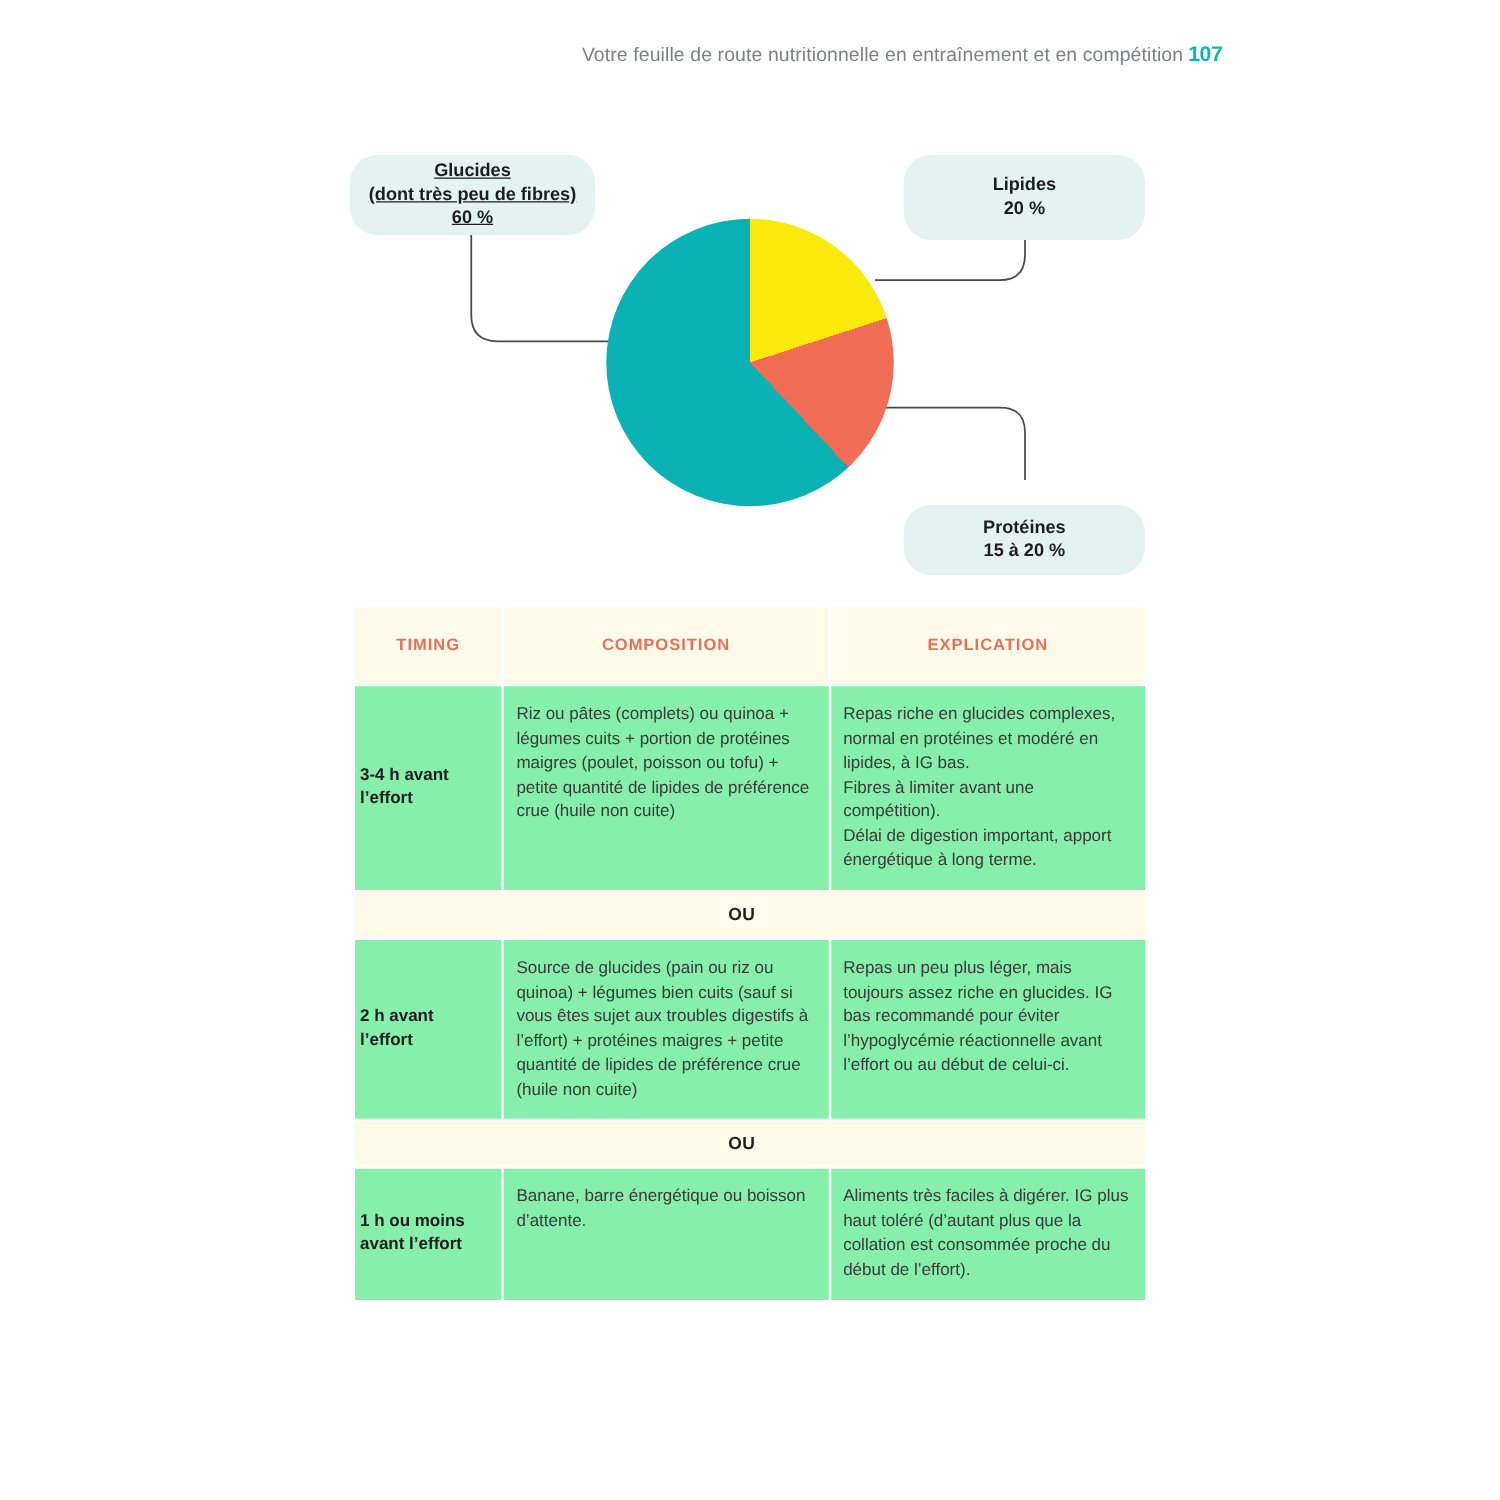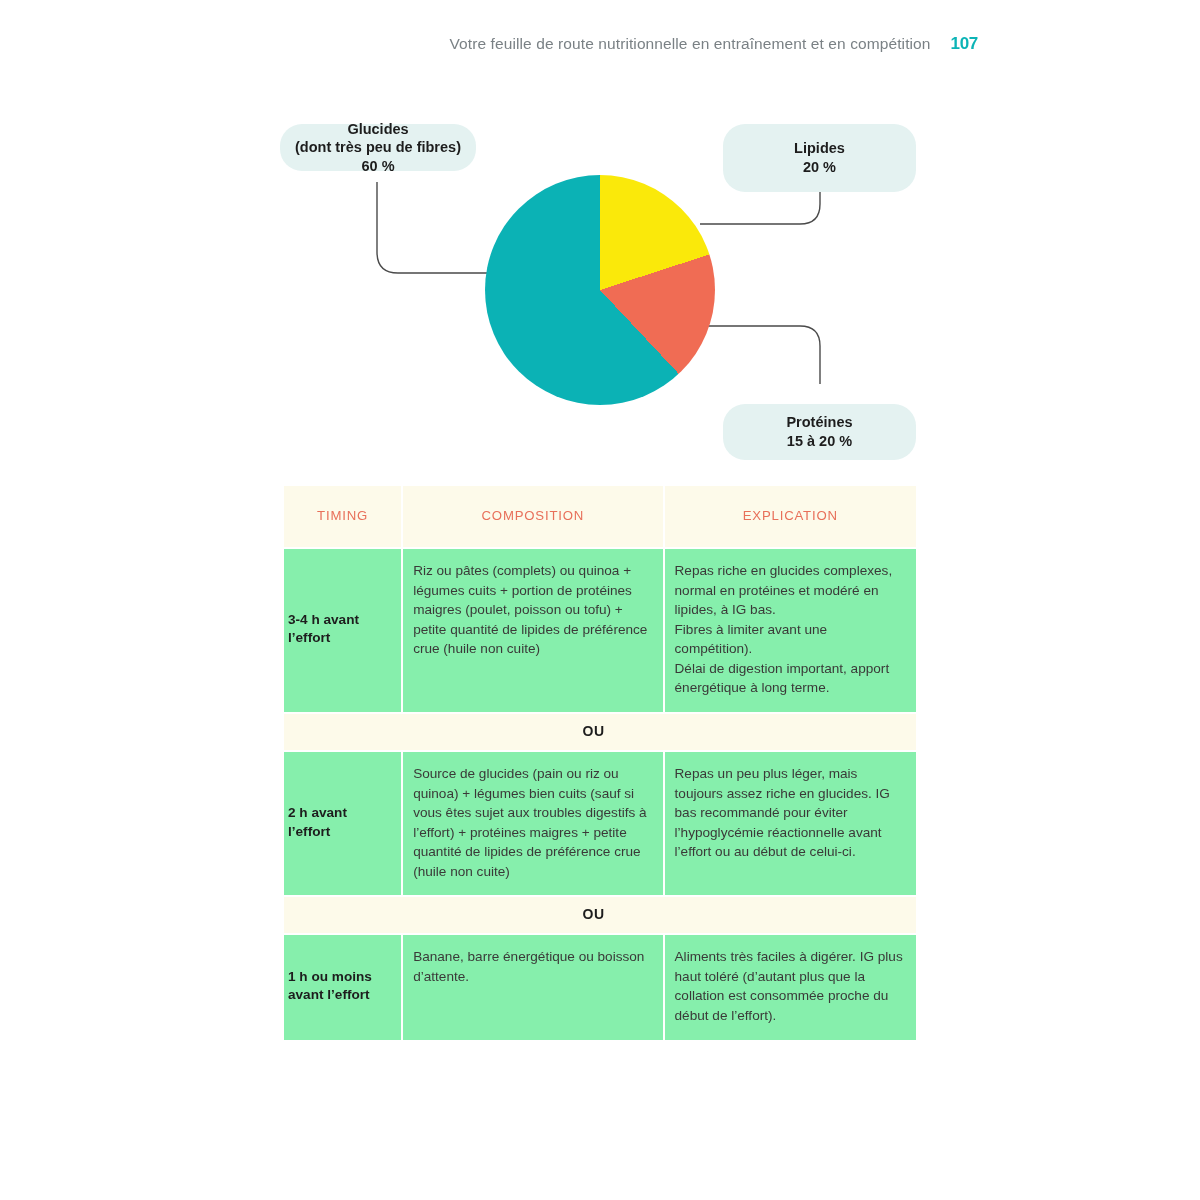--- a/index.html
+++ b/index.html
@@ -26,21 +26,21 @@
     font-size: 15.5px;
     color: #7a8185;
     letter-spacing: 0.1px;
     white-space: nowrap;
   }
   .page-header .hdr-text { }
   .page-header .page-num {
     color: #0cb4b6;
     font-weight: bold;
     font-size: 17px;
-    margin-left: 20px;
+    margin-left: 4px;
     letter-spacing: -0.3px;
   }
 
   
   .figure {
     position: absolute;
     left: 0;
     top: 100px;
     width: 1200px;
     height: 360px;
@@ -65,21 +65,21 @@
     color: #1d1d1d;
     display: flex;
     align-items: center;
     justify-content: center;
     padding: 6px 10px;
     box-sizing: border-box;
   }
   .callout span { display: block; }
   .callout-glucides {
     left: 280px; top: 24px;
-    width: 196px; height: 47px;
+    width: 196px; height: 64px; text-decoration: underline;
   }
   .callout-lipides {
     left: 723px; top: 24px;
     width: 193px; height: 68px;
   }
   .callout-proteines {
     left: 723px; top: 284px;
     width: 193px; height: 56px; margin-top: 20px;
   }
 
@@ -102,21 +102,21 @@
   }
   .table td, .table th {
     background: #86efac;
     vertical-align: top;
     padding: 12px 10px 14px 10px;
     box-sizing: border-box;
   }
   .table th {
     padding: 22px 10px 24px 10px;
     font-size: 13.2px;
-    font-weight: normal;
+    font-weight: bold;
     letter-spacing: 0.8px;
     color: #e8705a;
     text-align: center;
     background: #fdfaea;
   }
   .col-timing { width: 118px; }
   .col-compo  { width: 262px; }
   .col-expl   { width: 254px; }
 
   td.timing {

